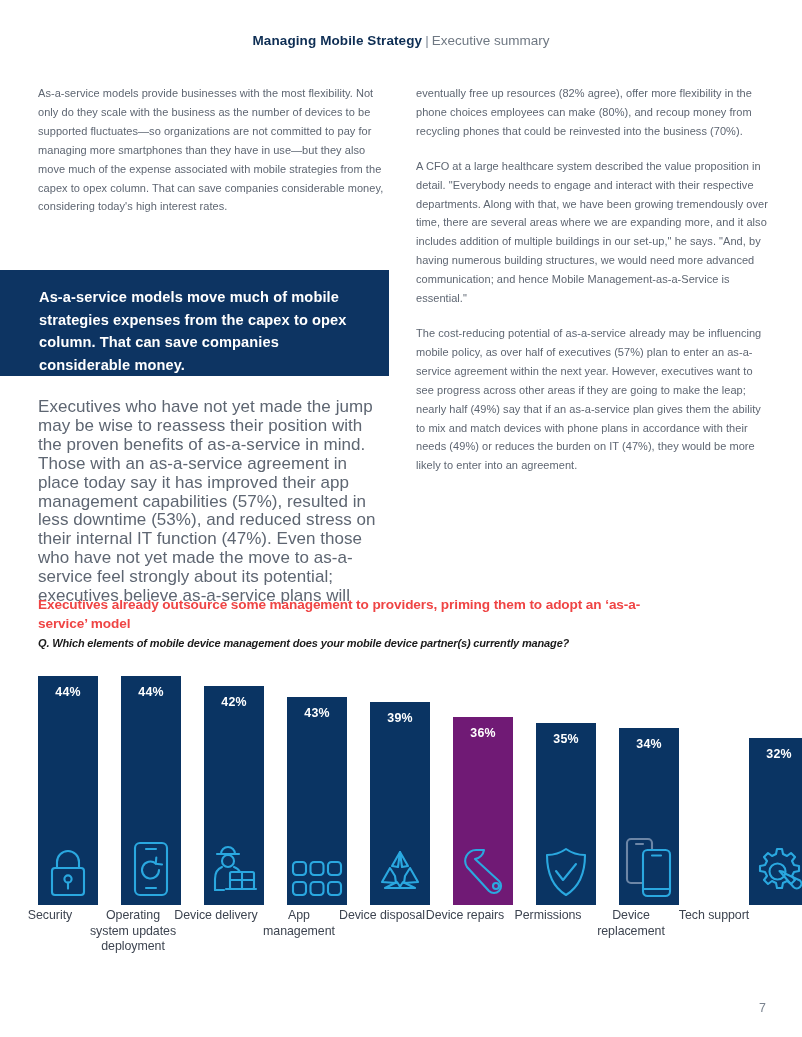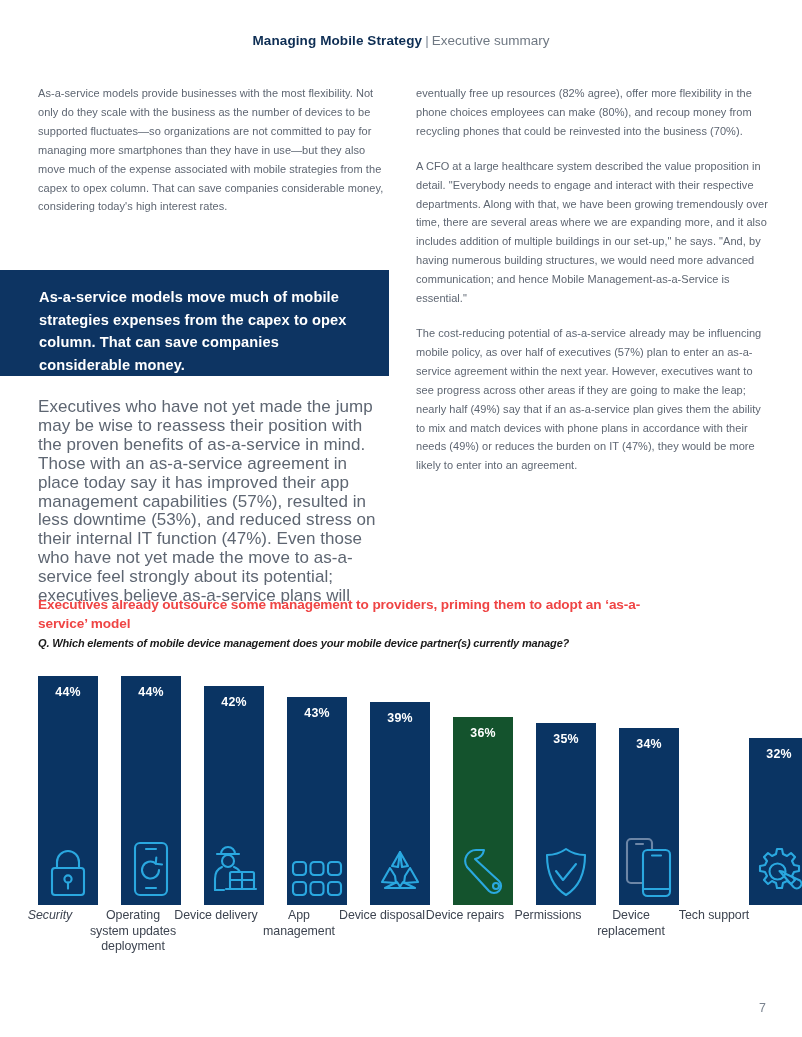--- a/index.html
+++ b/index.html
@@ -264,21 +264,21 @@
               <path fill="none" stroke="#2aa8e0" stroke-width="2.1" stroke-linecap="round" stroke-linejoin="round" d="M26 4 l-8 14 6 1 z"></path>
               <path fill="none" stroke="#2aa8e0" stroke-width="2.1" stroke-linecap="round" stroke-linejoin="round" d="M16 20 l-8 14 14 1 -1 -7 z"></path>
               <path fill="none" stroke="#2aa8e0" stroke-width="2.1" stroke-linecap="round" stroke-linejoin="round" d="M36 20 l8 14 -14 1 1 -7 z"></path>
               <path fill="none" stroke="#2aa8e0" stroke-width="2.1" stroke-linecap="round" stroke-linejoin="round" d="M11 40 h16 l-4 -6 z"></path>
               <path fill="none" stroke="#2aa8e0" stroke-width="2.1" stroke-linecap="round" stroke-linejoin="round" d="M41 40 h-16 l4 -6 z"></path>
             </svg>
           </div>
         </div>
       </div>
       <div class="bar-col" style="left: 415px;">
-        <div class="bar" style="height: 188px; background: #14532d;">
+        <div class="bar" style="height: 188px; background: #701a75;">
           <div class="bar-value">36%</div>
           <div class="bar-icon">
             <svg width="50" height="52" viewBox="0 0 50 52">
               <path fill="none" stroke="#2aa8e0" stroke-width="2.1" stroke-linecap="round" stroke-linejoin="round" d="M18 4 a11 11 0 0 0 -9 17 l22 24 a7 7 0 0 0 10 -10 l-24 -22 a11 11 0 0 0 9 -9 z"></path>
               <circle fill="none" stroke="#2aa8e0" stroke-width="2.1" stroke-linecap="round" stroke-linejoin="round" cx="38" cy="40" r="3"></circle>
             </svg>
           </div>
         </div>
       </div>
       <div class="bar-col" style="left: 498px;">
@@ -314,21 +314,21 @@
               <path fill="none" stroke="#2aa8e0" stroke-width="2.1" stroke-linecap="round" stroke-linejoin="round" d="M24 3 l5 0 1 5 4 2 4 -3 4 4 -3 4 2 4 5 1 0 5 -5 1 -2 4 3 4 -4 4 -4 -3 -4 2 -1 5 -5 0 -1 -5 -4 -2 -4 3 -4 -4 3 -4 -2 -4 -5 -1 0 -5 5 -1 2 -4 -3 -4 4 -4 4 3 4 -2 z"></path>
               <circle fill="none" stroke="#2aa8e0" stroke-width="2.1" stroke-linecap="round" stroke-linejoin="round" cx="24.5" cy="25.5" r="8"></circle>
               <path fill="none" stroke="#2aa8e0" stroke-width="2.1" stroke-linecap="round" stroke-linejoin="round" d="M33 28 a8 8 0 0 0 -6.5 -3 l14 16 a4.5 4.5 0 0 0 6.5 -6.5 z"></path>
             </svg>
           </div>
         </div>
       </div>
     </div>
 
   <div class="xlabels" id="xlabels">
-      <div class="xlabel" style="left: -18px; font-style: italic;">Security</div>
+      <div class="xlabel" style="left: -18px;">Security</div>
       <div class="xlabel" style="left: 65px;">Operating system updates deployment</div>
       <div class="xlabel" style="left: 148px;">Device delivery</div>
       <div class="xlabel" style="left: 231px;">App management</div>
       <div class="xlabel" style="left: 314px;">Device disposal</div>
       <div class="xlabel" style="left: 397px;">Device repairs</div>
       <div class="xlabel" style="left: 480px;">Permissions</div>
       <div class="xlabel" style="left: 563px;">Device replacement</div>
       <div class="xlabel" style="left: 646px;">Tech support</div>
     </div>
 

